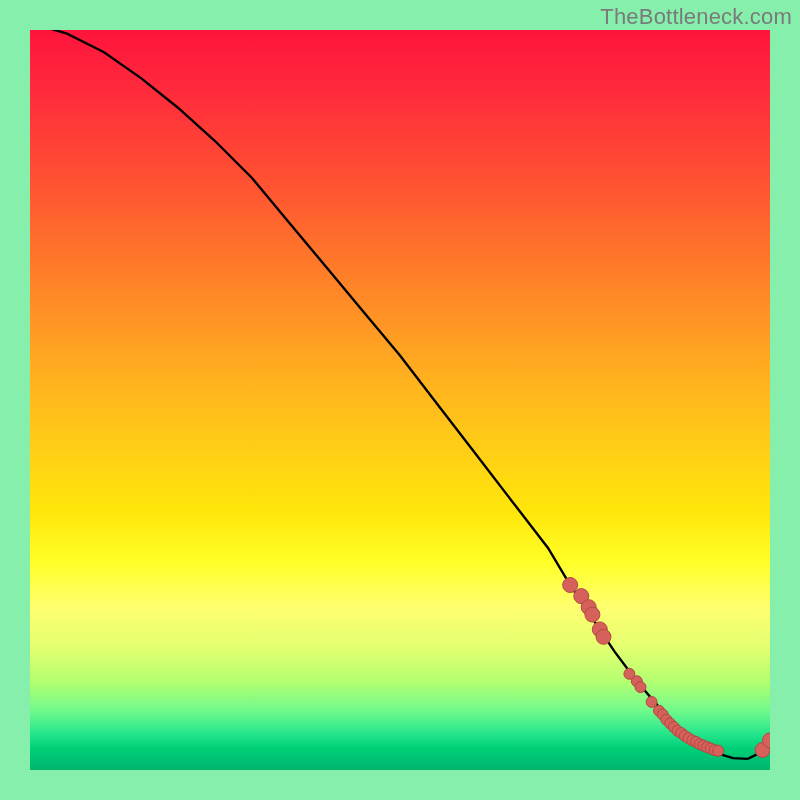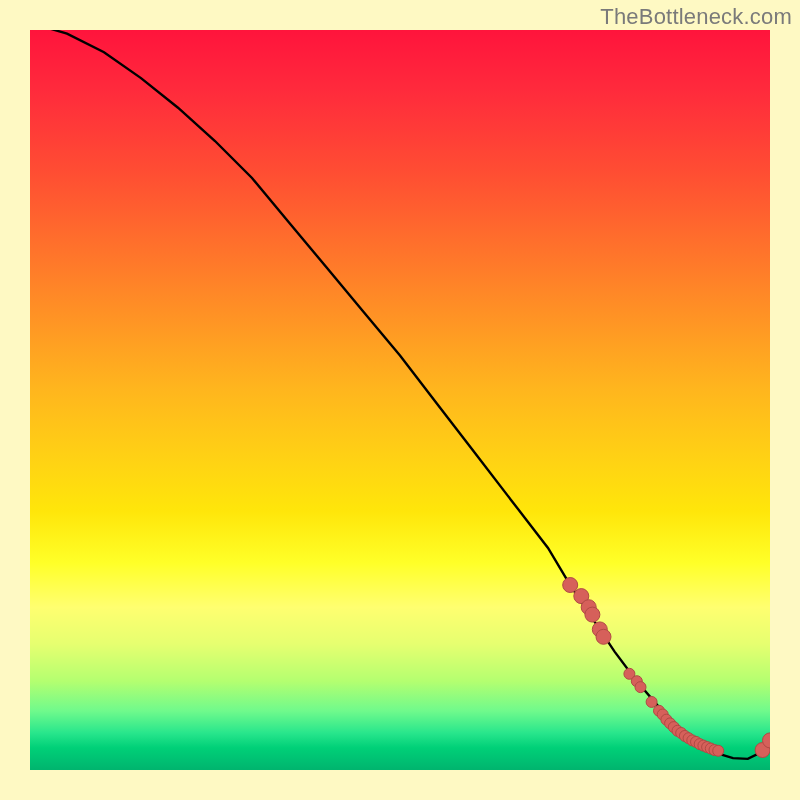--- a/index.html
+++ b/index.html
@@ -1,16 +1,16 @@
 <!DOCTYPE html>
 <html><head>
 <meta charset="utf-8">
 <style>
   html,body{margin:0;padding:0;width:800px;height:800px;background:#000;font-family:Arial,Helvetica,sans-serif;overflow:hidden}
-  .stage{position:relative;width:800px;height:800px;background:#fef9c3}
+  .stage{position:relative;width:800px;height:800px;background:#86efac}
   .plot{position:absolute;left:30px;top:30px;width:740px;height:740px}
   .gradient{position:absolute;left:0;top:0;width:100%;height:100%;
     background:linear-gradient(to bottom,
       #ff143c 0%,
       #ff2a3c 8%,
       #ff5032 20%,
       #ff8228 34%,
       #ffb41e 48%,
       #ffd214 58%,
       #ffe60a 65%,

